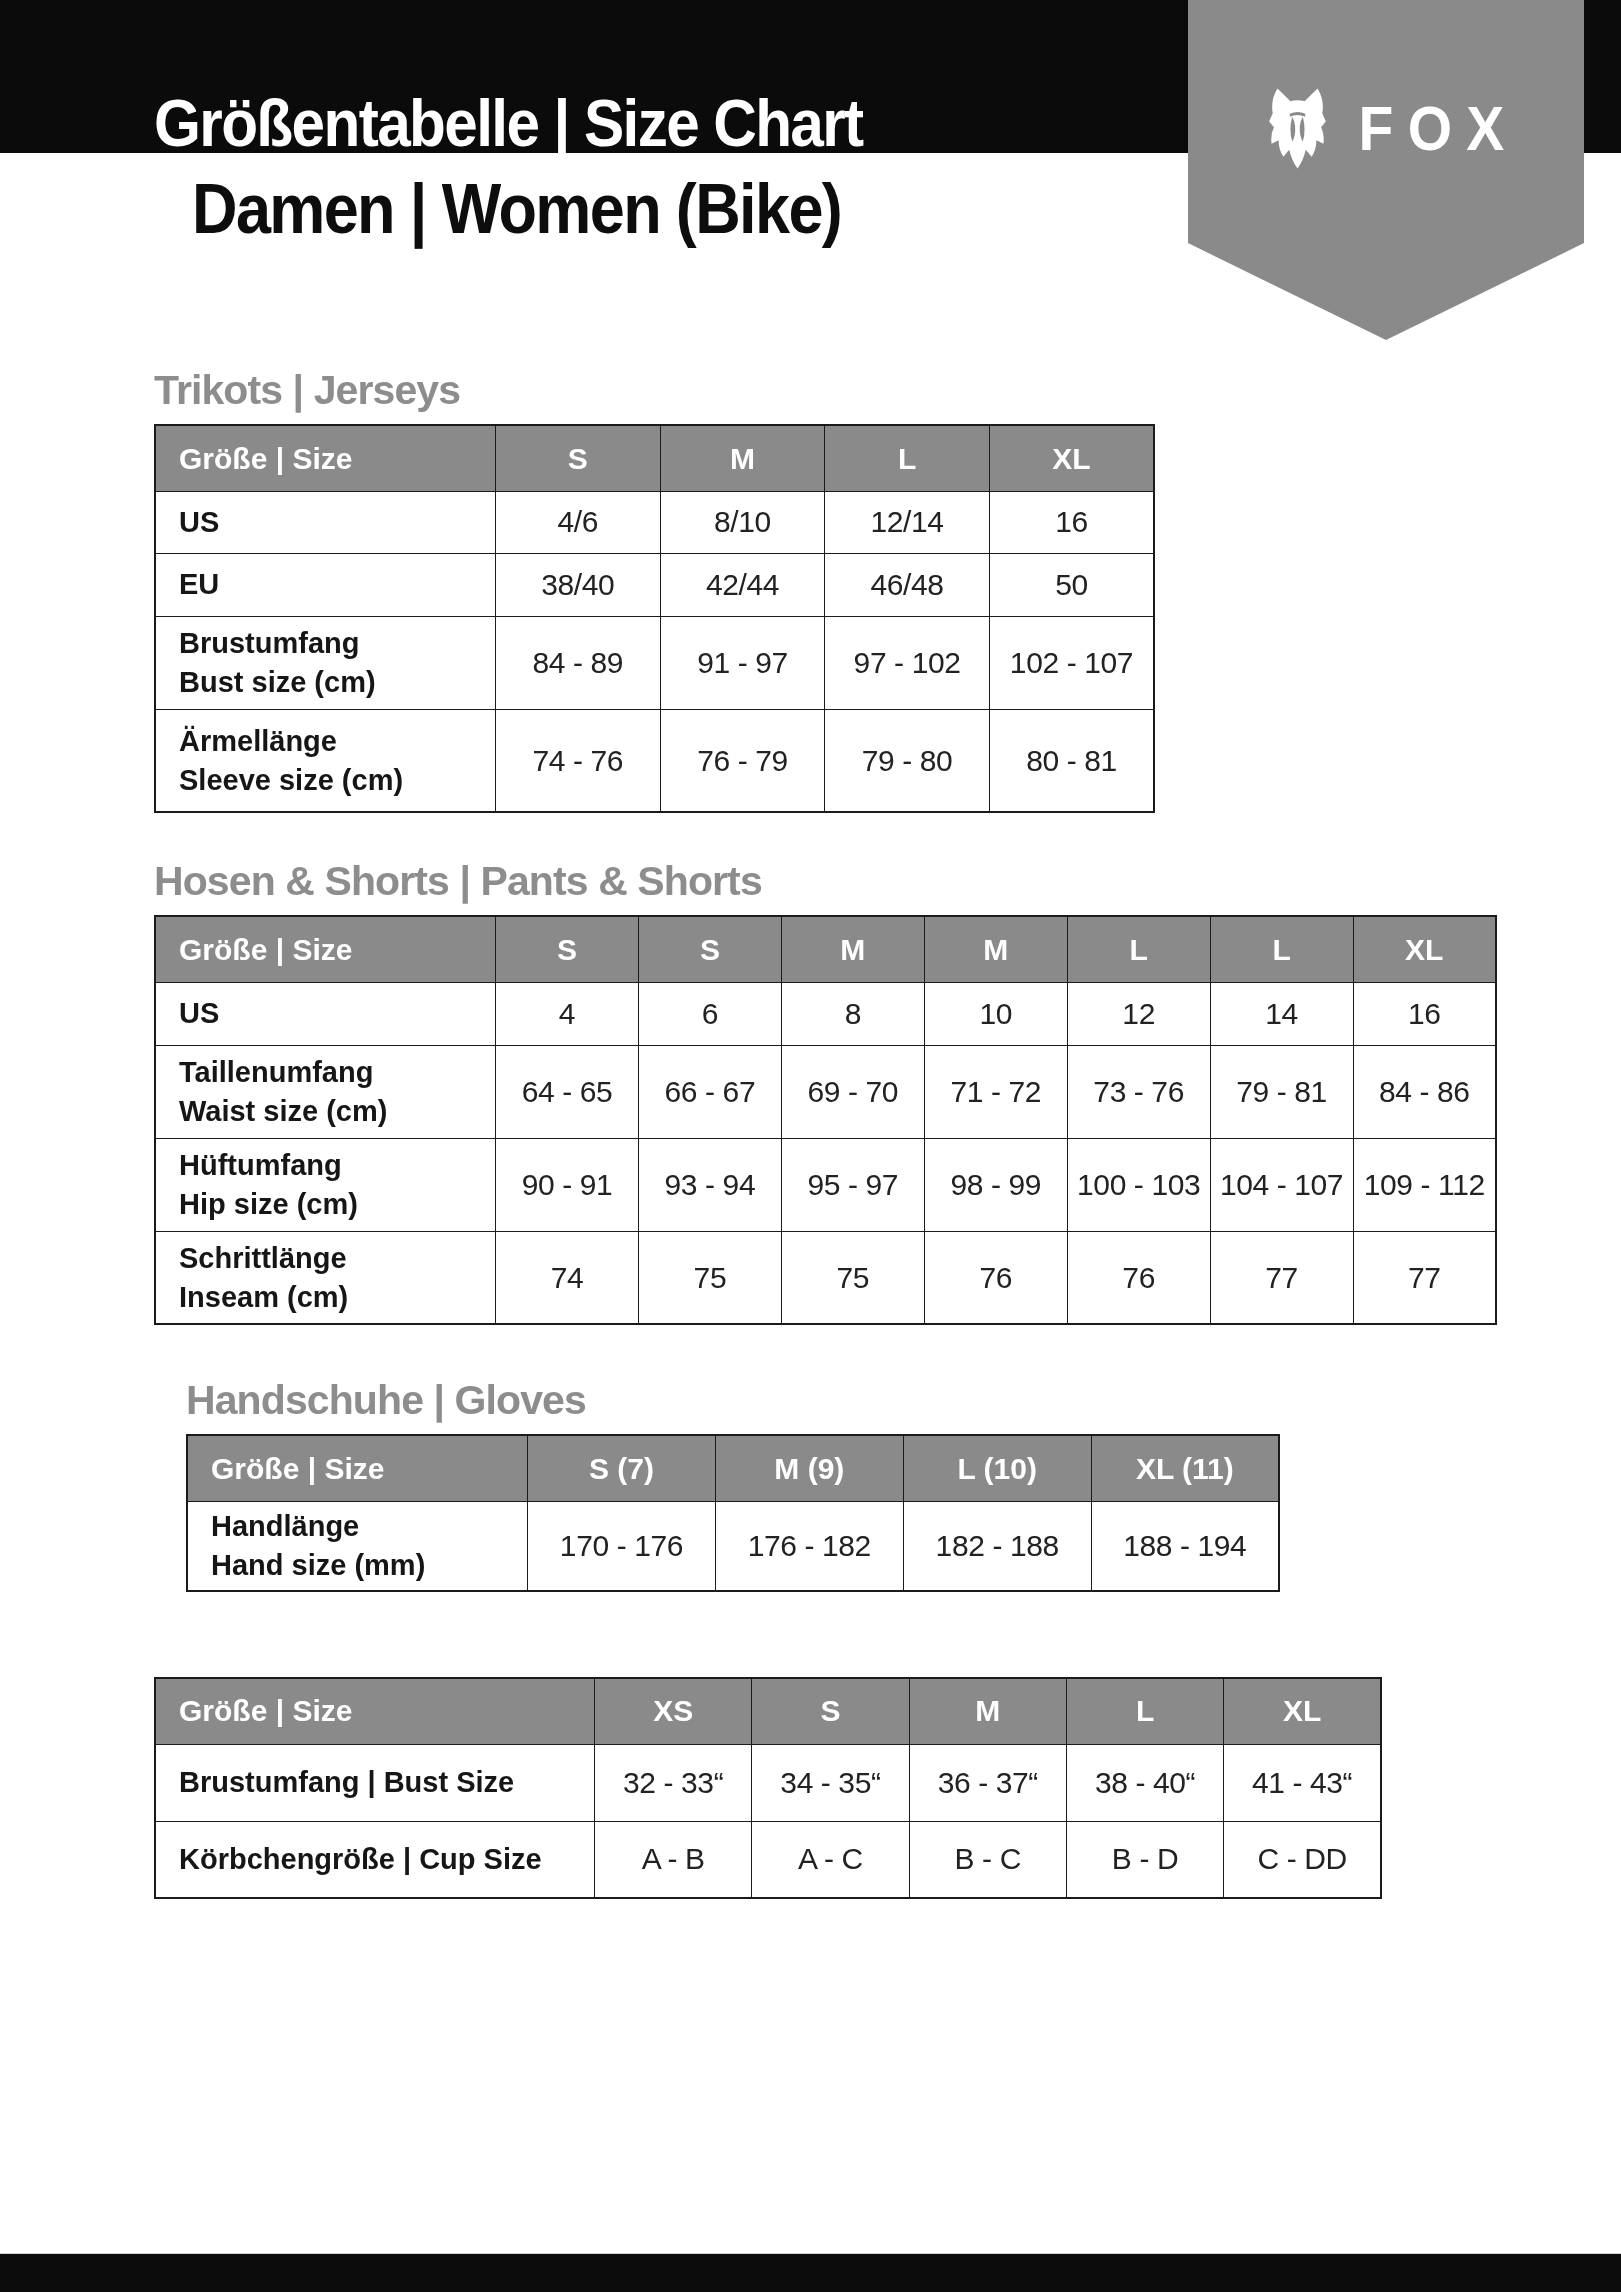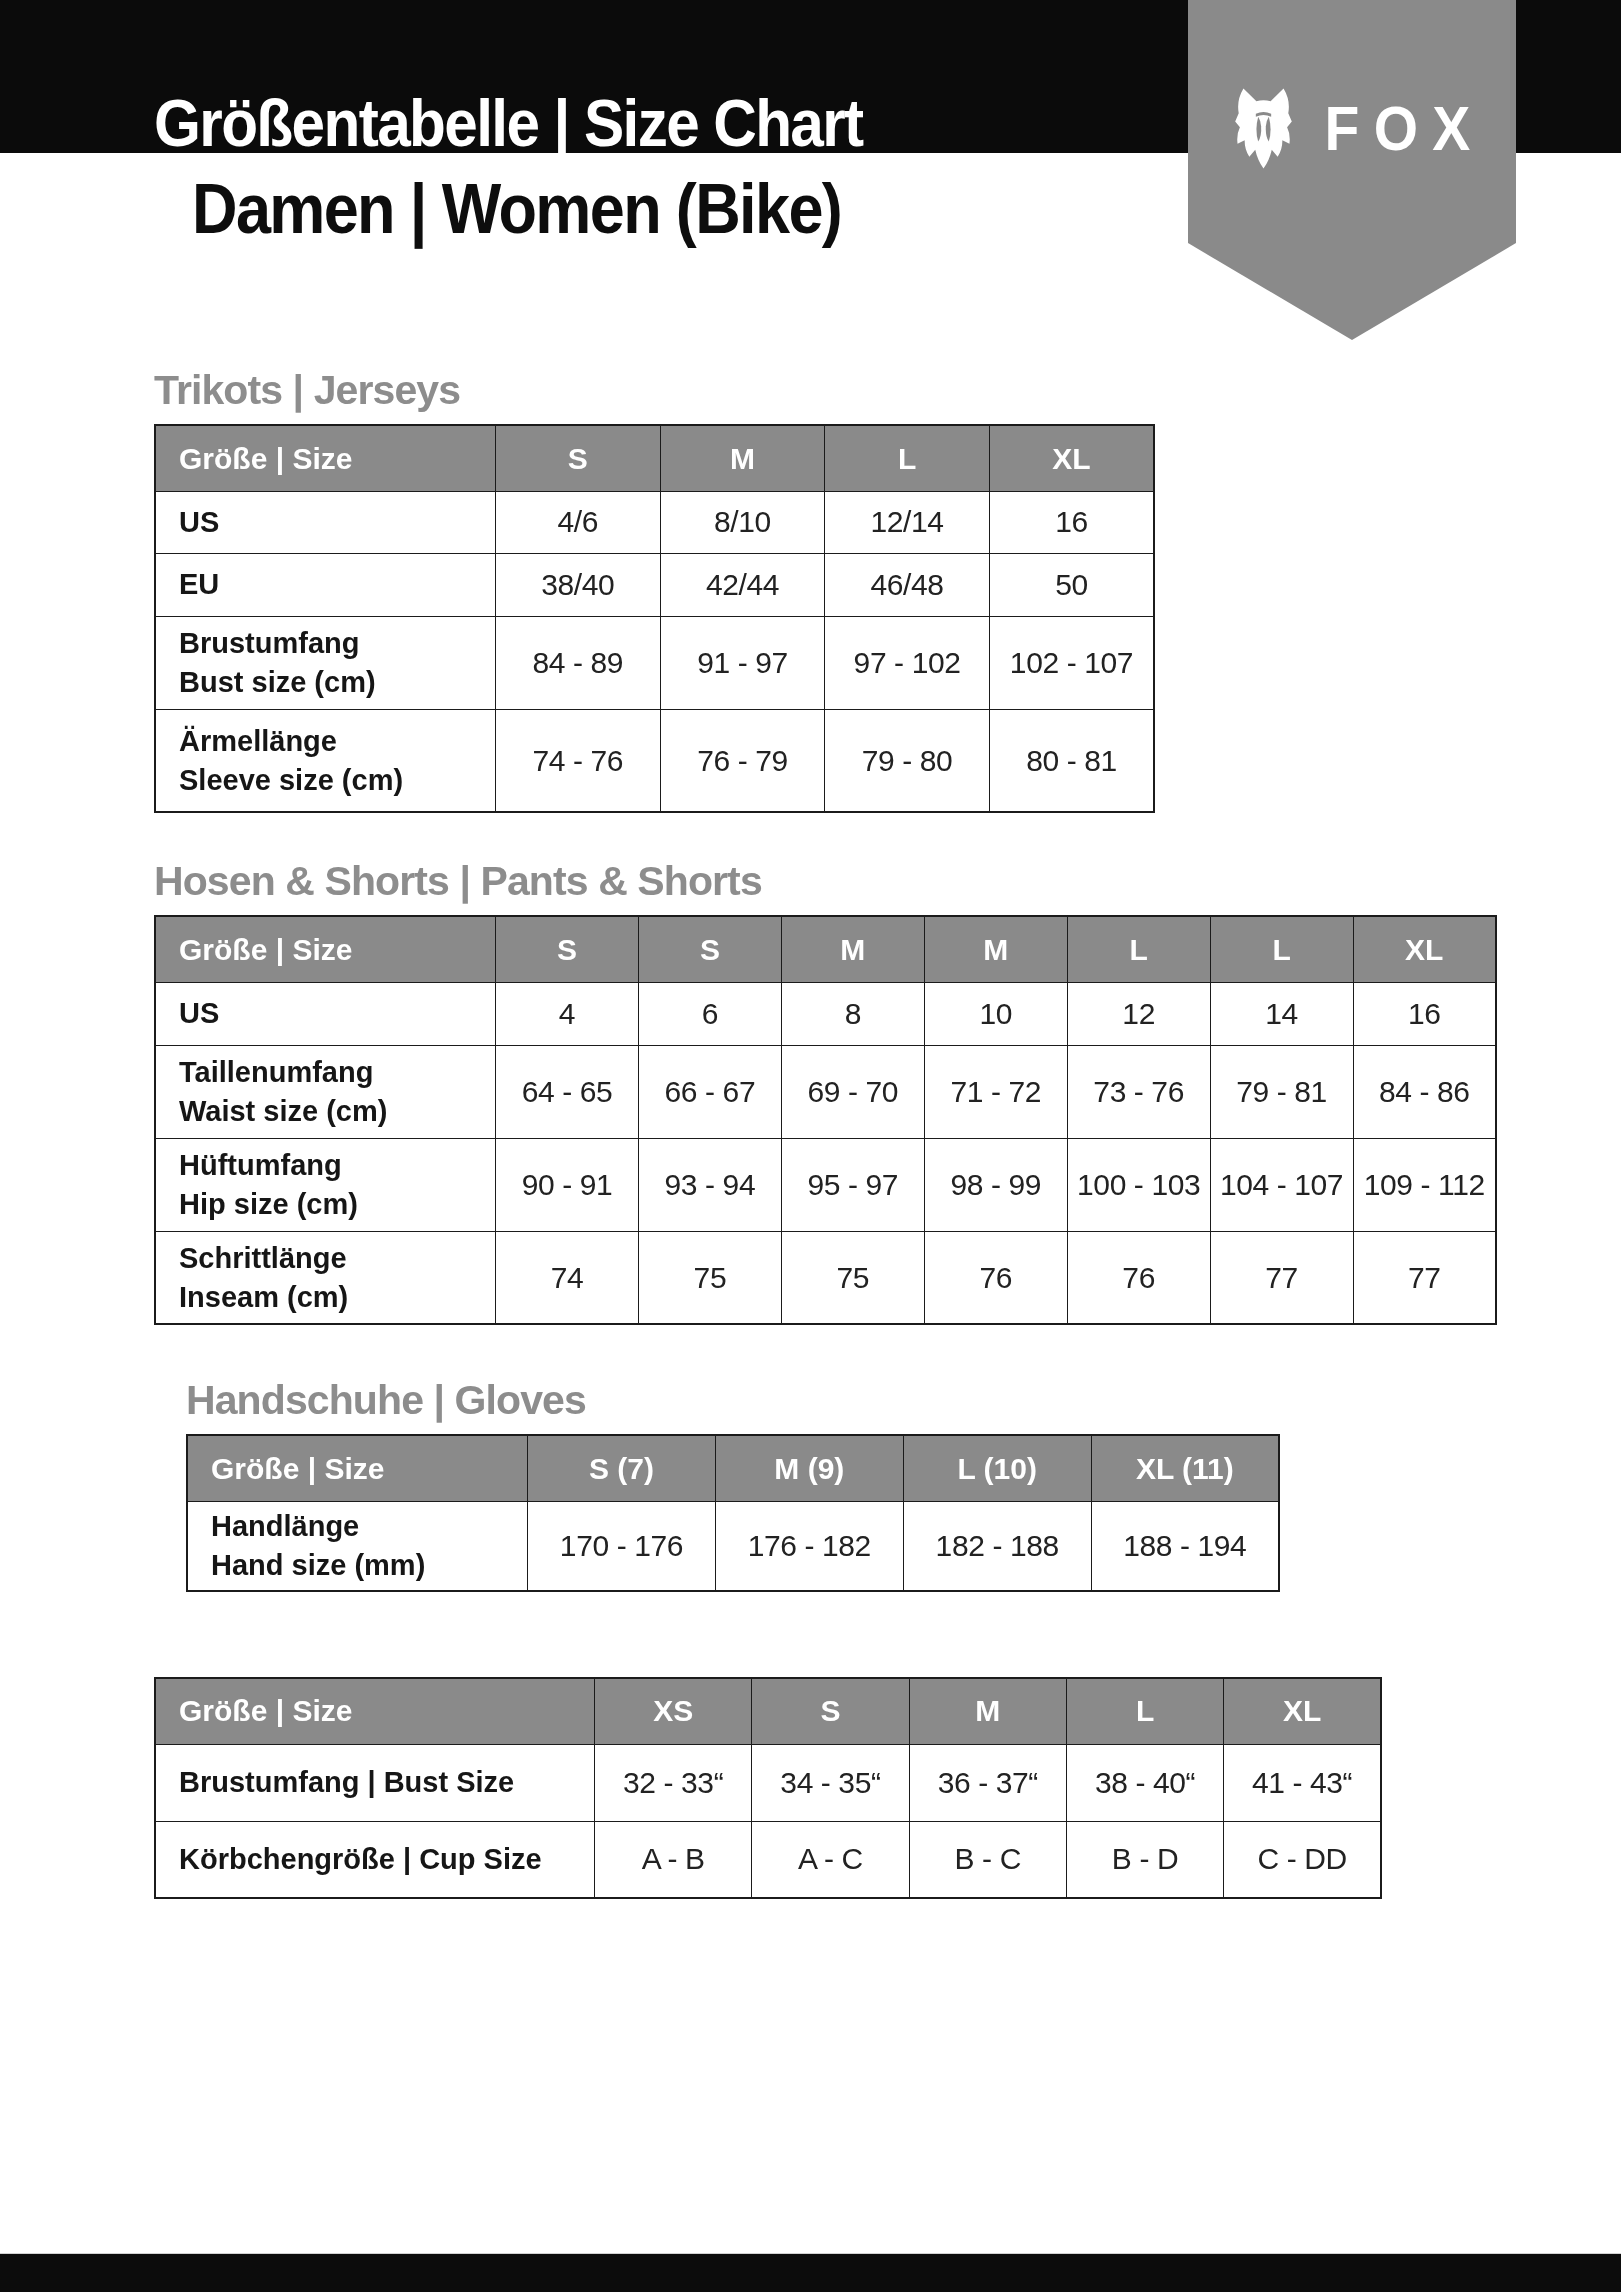--- a/index.html
+++ b/index.html
@@ -43,21 +43,21 @@
     letter-spacing: -1.8px;
     white-space: nowrap;
     transform: scaleX(0.9);
     transform-origin: left center;
   }
 
   
   .ribbon {
     position: absolute;
     left: 1188px; top: 0;
-    width: 328px; height: 340px;
+    width: 396px; height: 340px;
     background: #8a8a8a;
     clip-path: polygon(0 0, 100% 0, 100% 71.5%, 50% 100%, 0 71.5%);
     z-index: 3;
   }
   .ribbon-inner {
     display: flex;
     align-items: center;
     justify-content: center;
     gap: 32px;
     margin-top: 85px;

